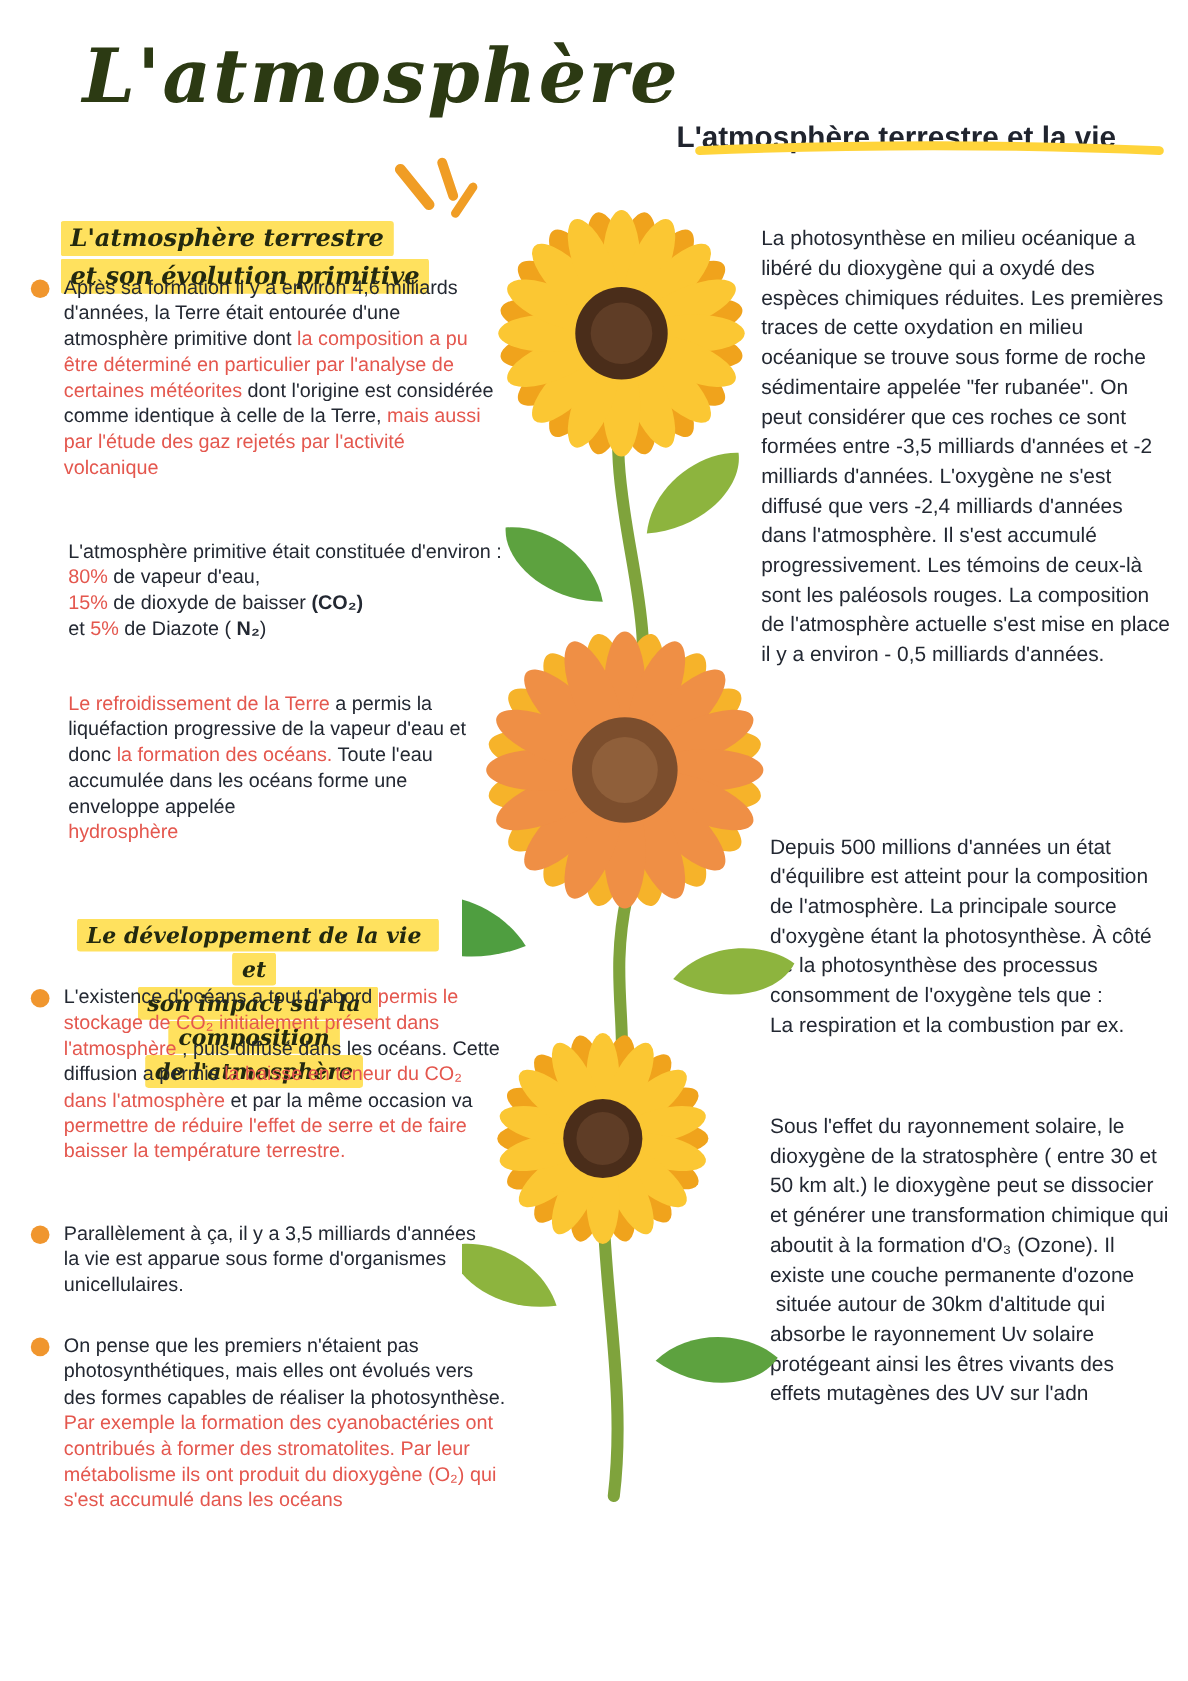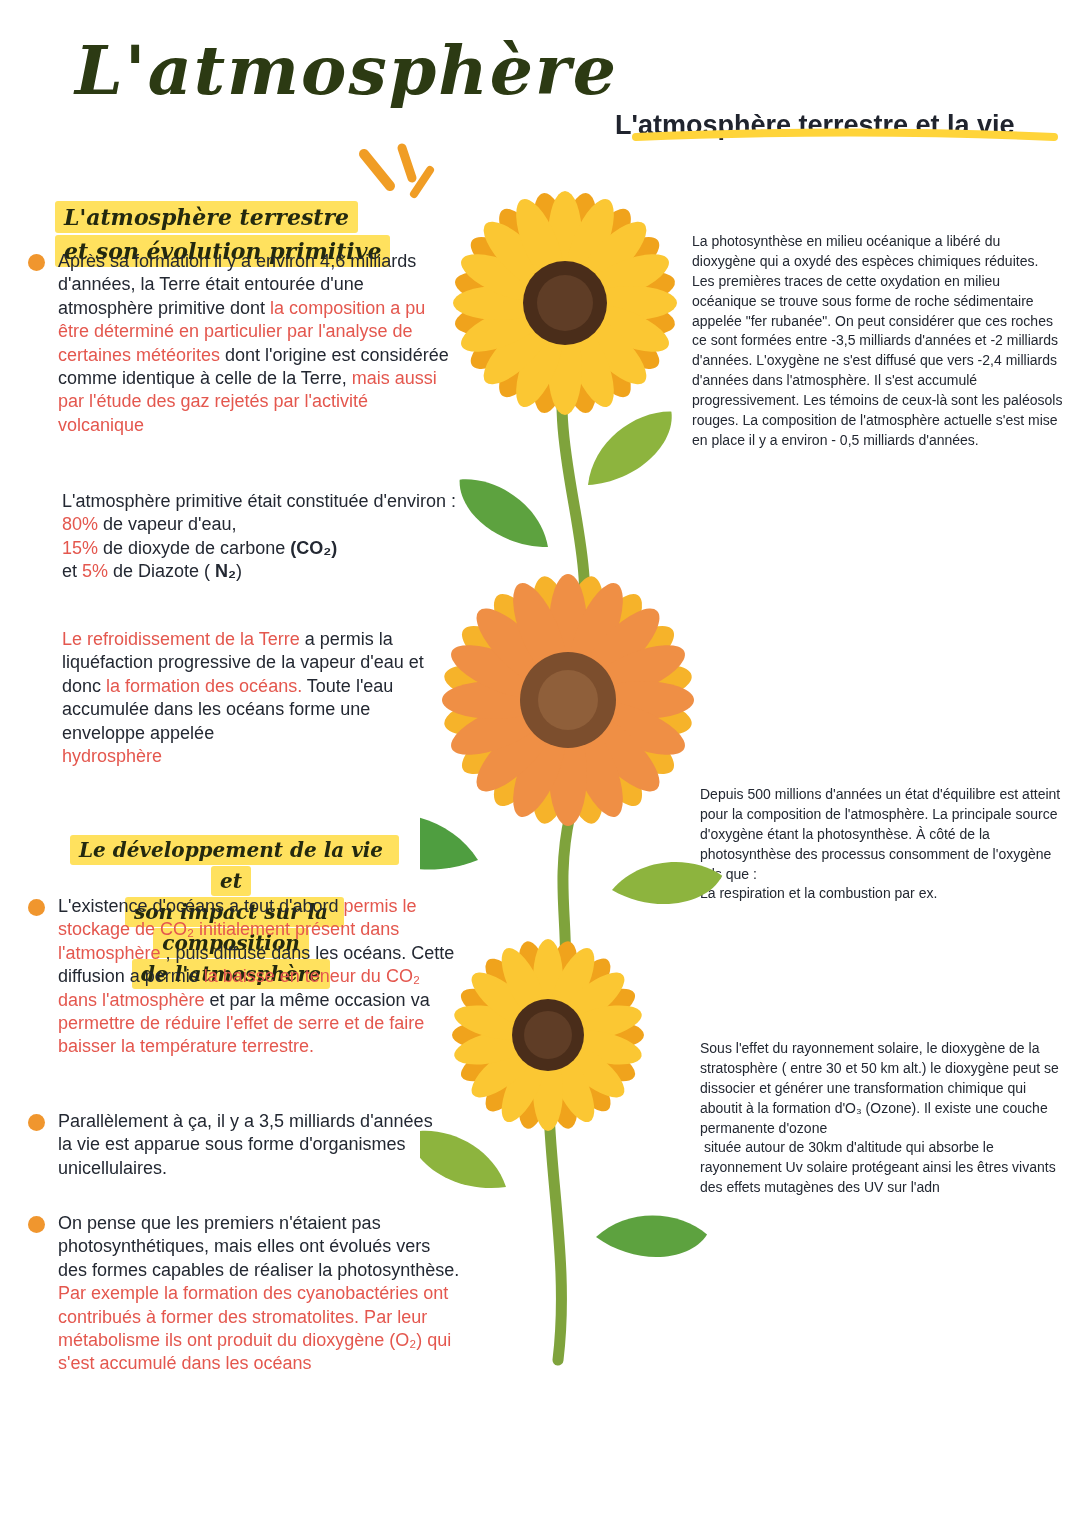--- a/index.html
+++ b/index.html
@@ -3,21 +3,21 @@
 <meta charset="utf-8">
 <style>
   html,body { margin:0; padding:0; background:#ffffff; }
   .page {
     position:relative; width:1080px; height:1528px; background:#ffffff;
     font-family:"Liberation Sans", sans-serif; color:#232832; overflow:hidden;
   }
   .abs { position:absolute; }
   .para { white-space:pre-wrap; }
   .left-size  { font-size:18px;  line-height:1.3; }
-  .right-size { font-size:14px;  line-height:1.42;margin-top:27px; }
+  .right-size { font-size:19px;  line-height:1.42; }
   .c-red { color:#e4574e; }
   .b { font-weight:700; }
 
   .page-title {
     font-family:"DejaVu Serif", serif; font-style:italic; font-weight:800;
     font-size:68px; color:#2c3a13; letter-spacing:2px; white-space:pre;
   }
   .hand {
     font-family:"DejaVu Serif", serif; font-style:italic; font-weight:700;
     color:#23290f;
@@ -61,21 +61,21 @@
 et son évolution primitive</span>
   </div>
 
   <div class="abs bullet-row" style="left:28px; top:250px; width:428px;">
     <span class="dot"></span>
     <div class="para left-size"><span>Après sa formation il y a environ 4,6 milliards d'années, la Terre était entourée d'une atmosphère primitive dont </span><span class="c-red">la composition a pu être déterminé en particulier par l'analyse de certaines météorites</span><span> dont l'origine est considérée comme identique à celle de la Terre, </span><span class="c-red">mais aussi par l'étude des gaz rejetés par l'activité volcanique</span></div>
   </div>
 
   <div class="abs para left-size" style="left:62px; top:490px; width:400px;"><span>L'atmosphère primitive était constituée d'environ :
 </span><span class="c-red">80%</span><span> de vapeur d'eau,
-</span><span class="c-red">15%</span><span> de dioxyde de carbone </span><span class="b">(CO₂)</span><span>
+</span><span class="c-red">15%</span><span> de dioxyde de baisser </span><span class="b">(CO₂)</span><span>
 et </span><span class="c-red">5%</span><span> de Diazote ( </span><span class="b">N₂</span><span>)</span></div>
 
   <div class="abs hand h2-wrap" style="left:66px; top:795px;">
     <span class="hl" style="font-size:20px;">Le développement de la vie et
 son impact sur la composition
 de l'atmosphère</span>
   </div>
 
   <div class="abs para left-size" style="left:62px; top:628px; width:390px;"><span class="c-red">Le refroidissement de la Terre</span><span> a permis la liquéfaction progressive de la vapeur d'eau et donc </span><span class="c-red">la formation des océans.</span><span> Toute l'eau accumulée dans les océans forme une enveloppe appelée
 </span><span class="c-red">hydrosphère</span></div>

